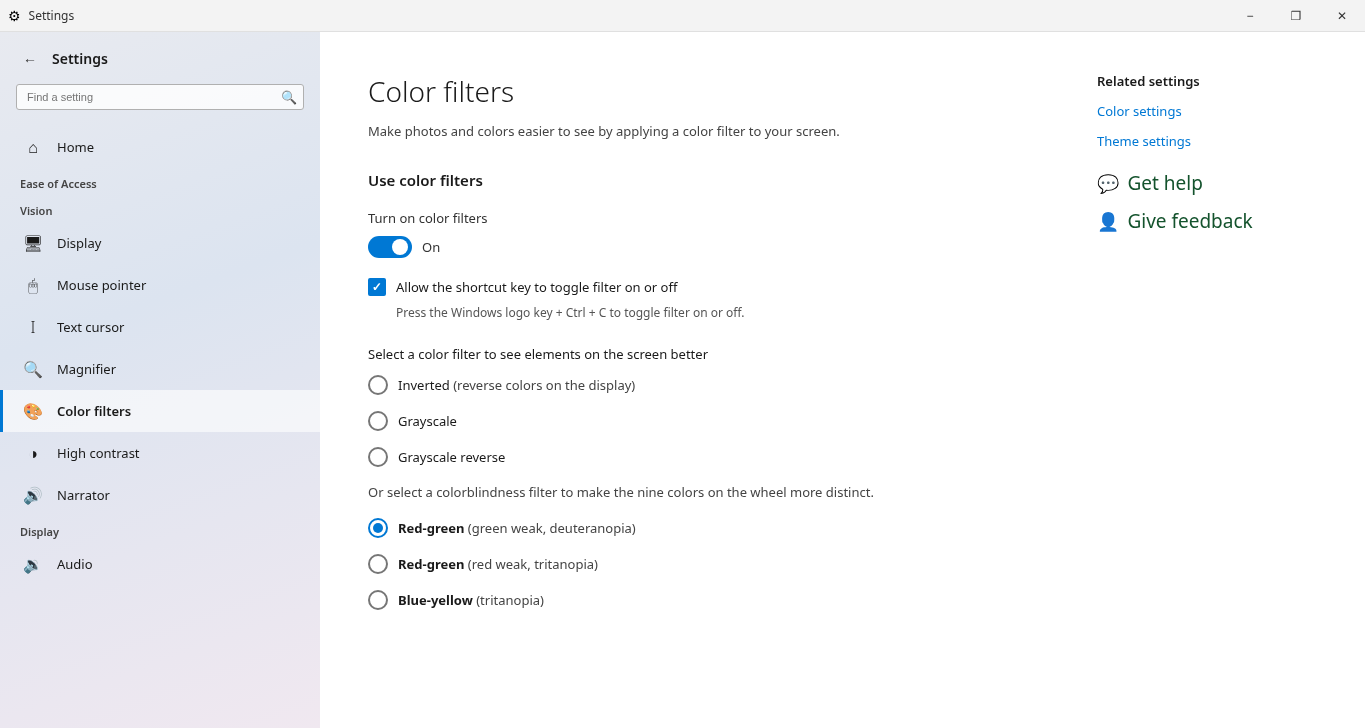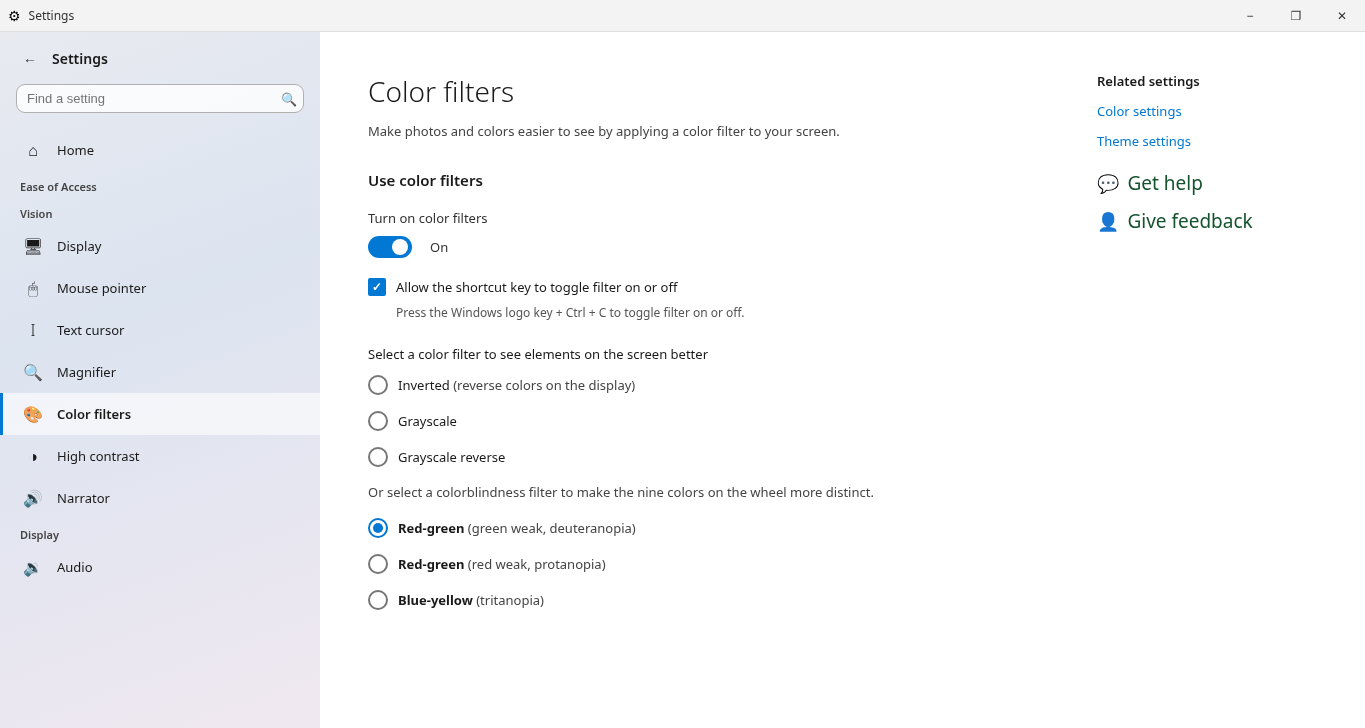--- a/index.html
+++ b/index.html
@@ -35,22 +35,22 @@
       background: transparent; cursor: pointer; display: flex; align-items: center; justify-content: center;
       font-size: 14px; color: #333;
     }
     .app-title { font-size: 14px; font-weight: 600; color: #1a1a1a; }
 
     .search-box {
       margin: 0 16px 16px; position: relative;
     }
     .search-input {
       width: 100%; padding: 6px 32px 6px 10px;
-      border: 1px solid #b0b0b0; border-radius: 9px;
-      background: rgba(255,255,255,0.8); font-size: 13px; outline: none;
+      border: 1px solid #b0b0b0; border-radius: 3px;
+      background: rgba(255,255,255,0.8); font-size: 11px; outline: none;
     }
     .search-icon-btn {
       position: absolute; right: 6px; top: 50%; transform: translateY(-50%);
       border: none; background: transparent; cursor: pointer; color: #555; font-size: 13px;
     }
 
     .sidebar-section-label {
       font-size: 11px; font-weight: 600; color: #444; padding: 8px 20px 4px;
       text-transform: none; letter-spacing: 0;
     }
@@ -73,21 +73,21 @@
       display: flex; gap: 40px;
     }
     .content-main { flex: 1; max-width: 760px; }
     .content-sidebar { width: 220px; flex-shrink: 0; }
 
     .page-title { font-size: 28px; font-weight: 300; color: #1a1a1a; margin-bottom: 12px; }
     .page-desc { font-size: 13px; color: #444; margin-bottom: 28px; line-height: 1.5; }
 
     .section-title { font-size: 15px; font-weight: 600; color: #1a1a1a; margin-bottom: 16px; }
 
-    .toggle-row { display: flex; align-items: center; gap: 8px; margin-bottom: 20px; }
+    .toggle-row { display: flex; align-items: center; gap: 0; margin-bottom: 20px; }
     .toggle-label-text { font-size: 13px; color: #333; margin-bottom: 4px; }
 
     
     .toggle-switch {
       width: 44px; height: 22px; border-radius: 11px;
       background: #0078d4; position: relative; cursor: pointer;
       display: inline-flex; align-items: center; flex-shrink: 0; margin-right: 10px;
     }
     .toggle-knob {
       width: 16px; height: 16px; border-radius: 50%; background: white;
@@ -261,21 +261,21 @@
         </div>
         <span class="radio-label">
           <strong>Red-green</strong> <span style="color:#444;">(green weak, deuteranopia)</span>
         </span>
       </div>
 
       <div class="radio-row">
         <div class="radio-outer">
         </div>
         <span class="radio-label">
-          <strong>Red-green</strong> <span style="color:#444;">(red weak, protanopia)</span>
+          <strong>Red-green</strong> <span style="color:#444;">(red weak, tritanopia)</span>
         </span>
       </div>
 
       <div class="radio-row">
         <div class="radio-outer">
         </div>
         <span class="radio-label">
           <strong>Blue-yellow</strong> <span style="color:#444;">(tritanopia)</span>
         </span>
       </div>

